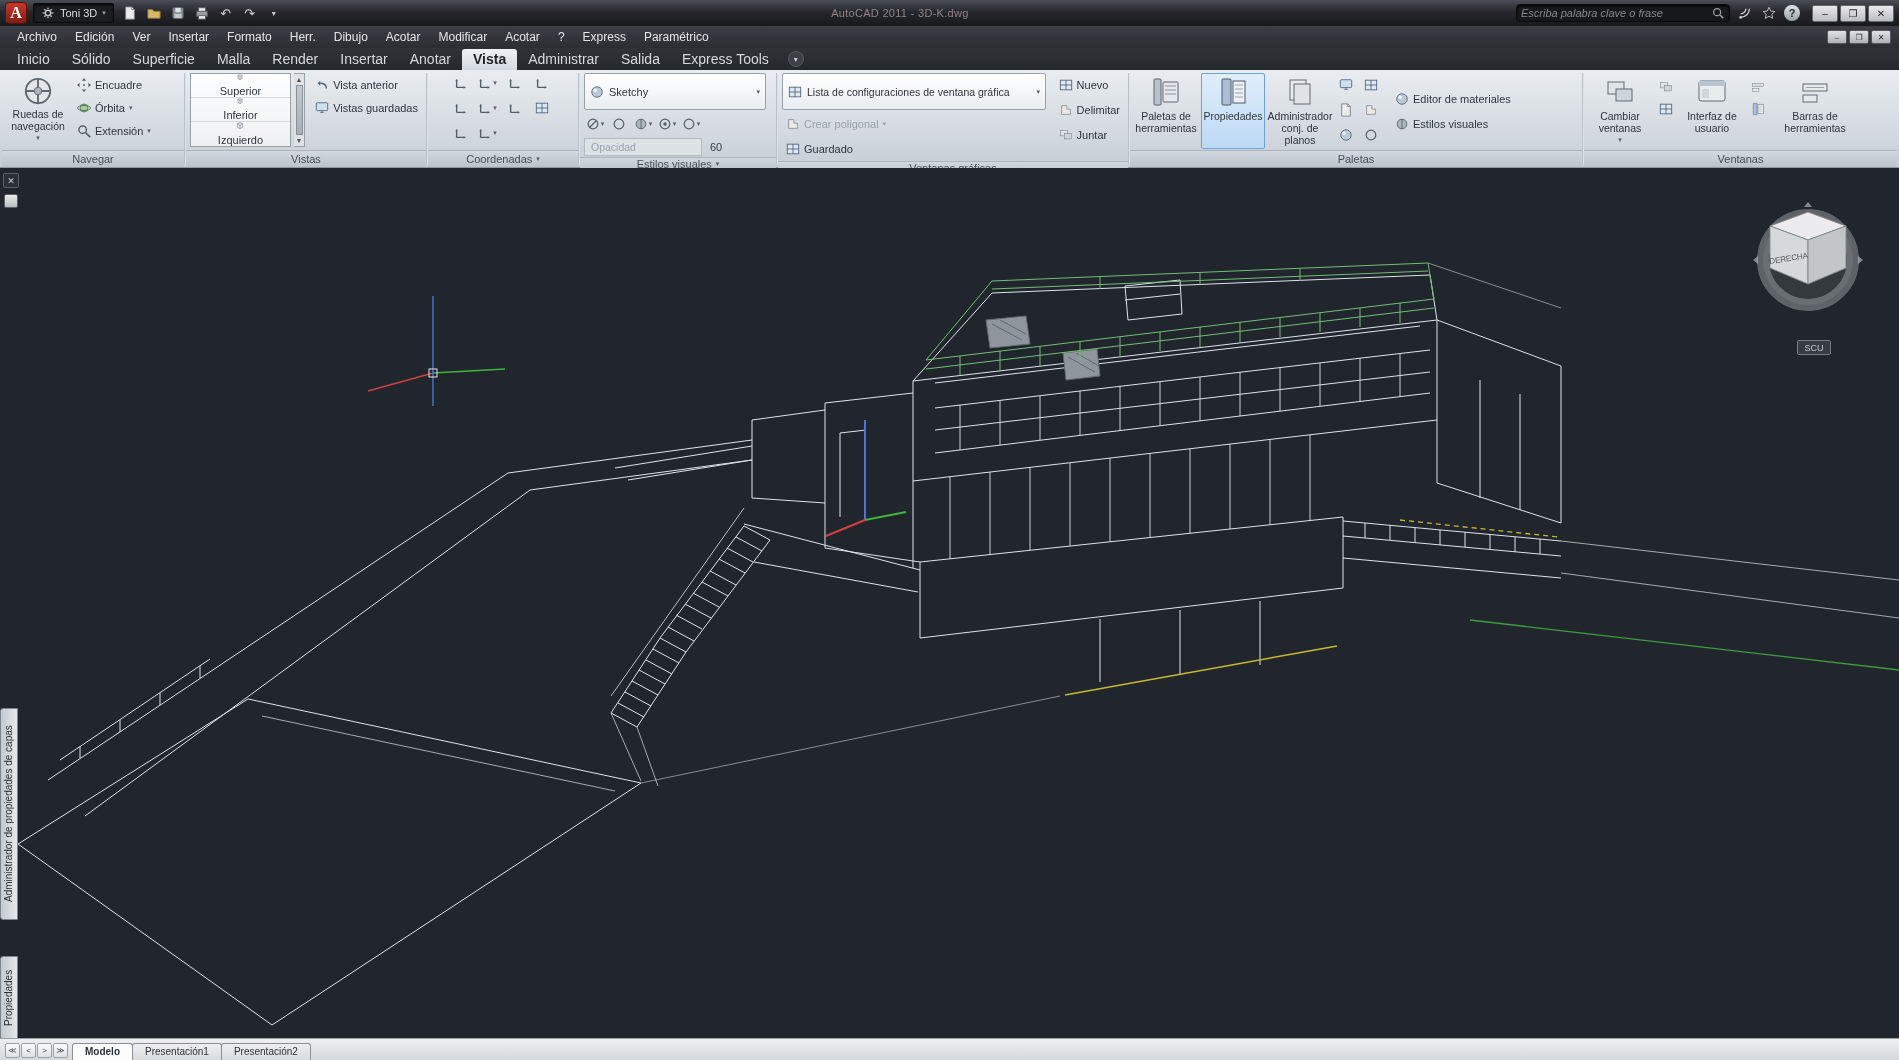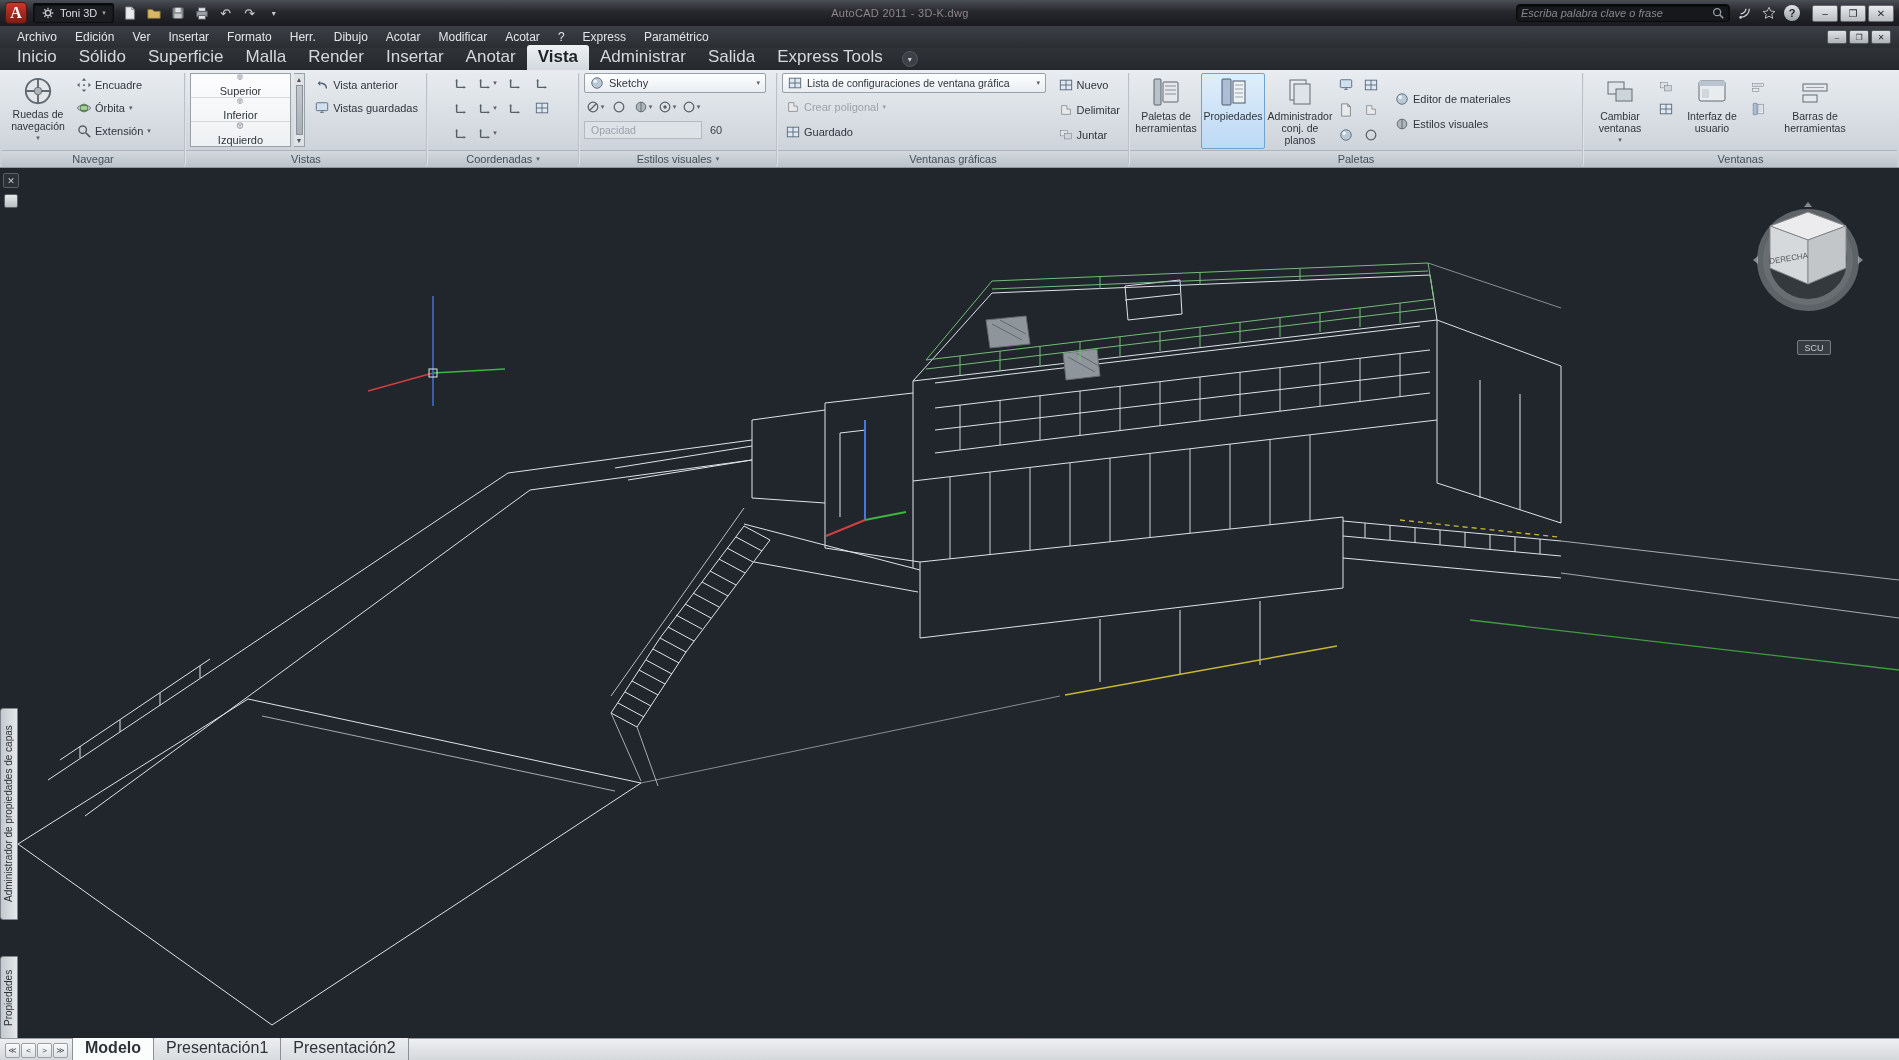--- a/index.html
+++ b/index.html
@@ -37,21 +37,21 @@
   .menubar { height:22px; background:linear-gradient(#3c4046,#2a2d32); display:flex;
     align-items:center; padding:0 8px; color:#e3e5e8; font-size:12px; }
   .menu-item { padding:0 9px; line-height:22px; }
   .doc-winbtns { margin-left:auto; display:flex; gap:2px; }
   .doc-winbtn { width:20px; height:14px; border-radius:2px; background:linear-gradient(#dfe2e5,#aeb3b8);
     border:1px solid #55585c; color:#2a2d30; font-size:8px; display:flex; align-items:center; justify-content:center; }
 
   
   .tabrow { height:22px; background:linear-gradient(#303439,#25282d); display:flex;
     align-items:flex-end; padding:0 6px; }
-  .rtab { padding:2px 11px 3px; font-size:17px; color:#d6d9dc; border-radius:3px 3px 0 0; }
+  .rtab { padding:2px 11px 3px; font-size:14px; color:#d6d9dc; border-radius:3px 3px 0 0; }
   .rtab.active { background:linear-gradient(#eef1f4,#d3d9df); color:#1e2125; font-weight:bold; }
   .tab-extra { margin-left:8px; width:16px; height:16px; border-radius:50%;
     background:#3c4046; border:1px solid #55585c; color:#c9ccd1; font-size:8px;
     display:flex; align-items:center; justify-content:center; align-self:center; }
 
   
   .ribbon { height:98px; background:linear-gradient(#e9edf1,#d3d9df 65%,#c7ced5);
     border-bottom:1px solid #8f979f; display:flex; padding:0 2px; color:#2f353c; }
   .panel { display:flex; flex-direction:column; height:100%; }
   .panel-body { flex:1; display:flex; align-items:flex-start; padding:3px 4px 1px; gap:3px; }
@@ -73,21 +73,21 @@
   .tbtn { width:22px; height:20px; display:flex; align-items:center; justify-content:center;
     gap:1px; border:1px solid transparent; border-radius:2px; }
   .gallery { width:118px; background:linear-gradient(#fdfdfe,#eef1f3); border:1px solid #98a0a8; }
   .gitem { height:24px; display:flex; align-items:center; gap:5px; padding:0 5px;
     font-size:11px; border-bottom:1px solid #d6dadd;flex-direction:column; }
   .gitem:last-child { border-bottom:none; }
   .gscroll { width:13px; height:74px; border:1px solid #98a0a8; border-left:none;
     background:#dfe3e7; display:flex; flex-direction:column; align-items:center;
     justify-content:space-between; font-size:7px; color:#555; padding:2px 0; }
   .gsbar { flex:1; width:7px; margin:2px 0; background:linear-gradient(#c3c9cf,#a7aeb5); border:1px solid #8a9199; }
-  .combo { display:flex; align-items:center; gap:5px; height:20px; padding:4px 5px;
+  .combo { display:flex; align-items:center; gap:5px; height:37px; padding:4px 5px;
     background:linear-gradient(#ffffff,#e9edf0); border:1px solid #98a0a8; border-radius:2px; font-size:11px; }
   .cgrid { display:grid; grid-template-columns:repeat(4,26px); grid-auto-rows:24px; gap:1px; }
   .opacity-box { width:118px; height:18px; border:1px solid #b3bac1; background:#dde2e6;
     display:flex; align-items:center; padding:0 6px; font-size:10.5px; color:#9ba2ab; }
   .opval { font-size:11px; color:#3a4047; margin-left:6px; }
   .pgrid { display:grid; grid-template-columns:repeat(2,24px); grid-auto-rows:24px; gap:1px; margin-top:2px; }
 
   
   .viewport { position:relative; flex:1; background:#20262b; overflow:hidden; }
   .wire { position:absolute; inset:0; width:100%; height:100%; }
@@ -107,21 +107,21 @@
 
   
   .statusbar { height:22px; background:linear-gradient(#eef0f2,#d5d8db); border-top:1px solid #989ea4;
     display:flex; align-items:flex-end; padding:0 3px; }
   .navbtns { display:flex; gap:1px; align-items:center; margin:0 4px 2px 2px; }
   .navbtn { width:15px; height:15px; background:linear-gradient(#fafbfb,#dfe2e5);
     border:1px solid #9aa0a6; font-size:8px; color:#3a4047; display:flex;
     align-items:center; justify-content:center; border-radius:2px; }
   .stabs { display:flex; align-items:flex-end; }
   .stab { border:1px solid #8b9097; border-bottom:none; background:linear-gradient(#eceef0,#d9dcdf);
-    padding:2px 12px 3px; font-size:16px; color:#2e3338; border-radius:3px 3px 0 0; margin-right:-1px; }
+    padding:2px 12px 3px; font-size:10px; color:#2e3338; border-radius:3px 3px 0 0; margin-right:-1px; }
   .stab.active { background:#fbfcfc; font-weight:bold; }
 </style>
 </head>
 <body>
 
 <svg width="0" height="0" style="position:absolute">
   <symbol id="i-sheet" viewBox="0 0 16 16">
       <path d="M3 1h7l3 3v11H3z" fill="#e8eaec" stroke="#7a8086"></path>
       <path d="M10 1v3h3" fill="none" stroke="#7a8086"></path>
     </symbol>

